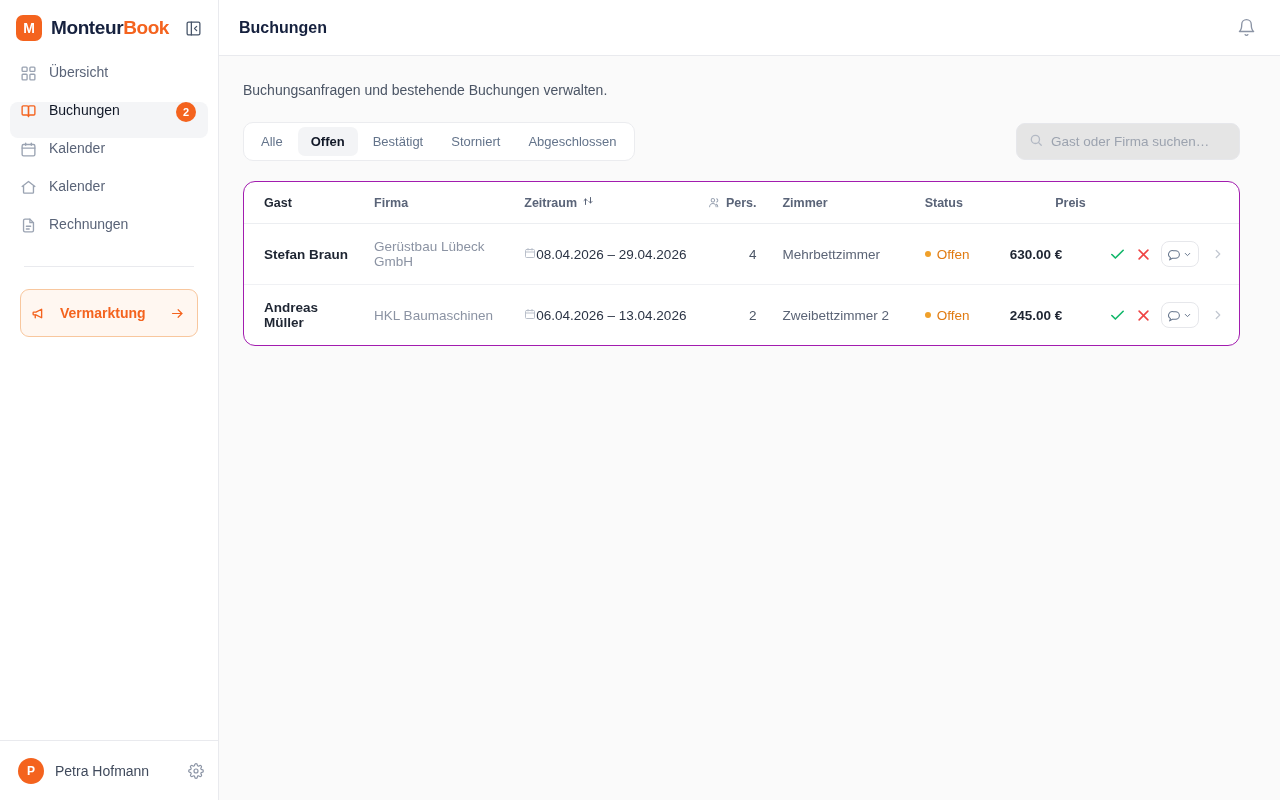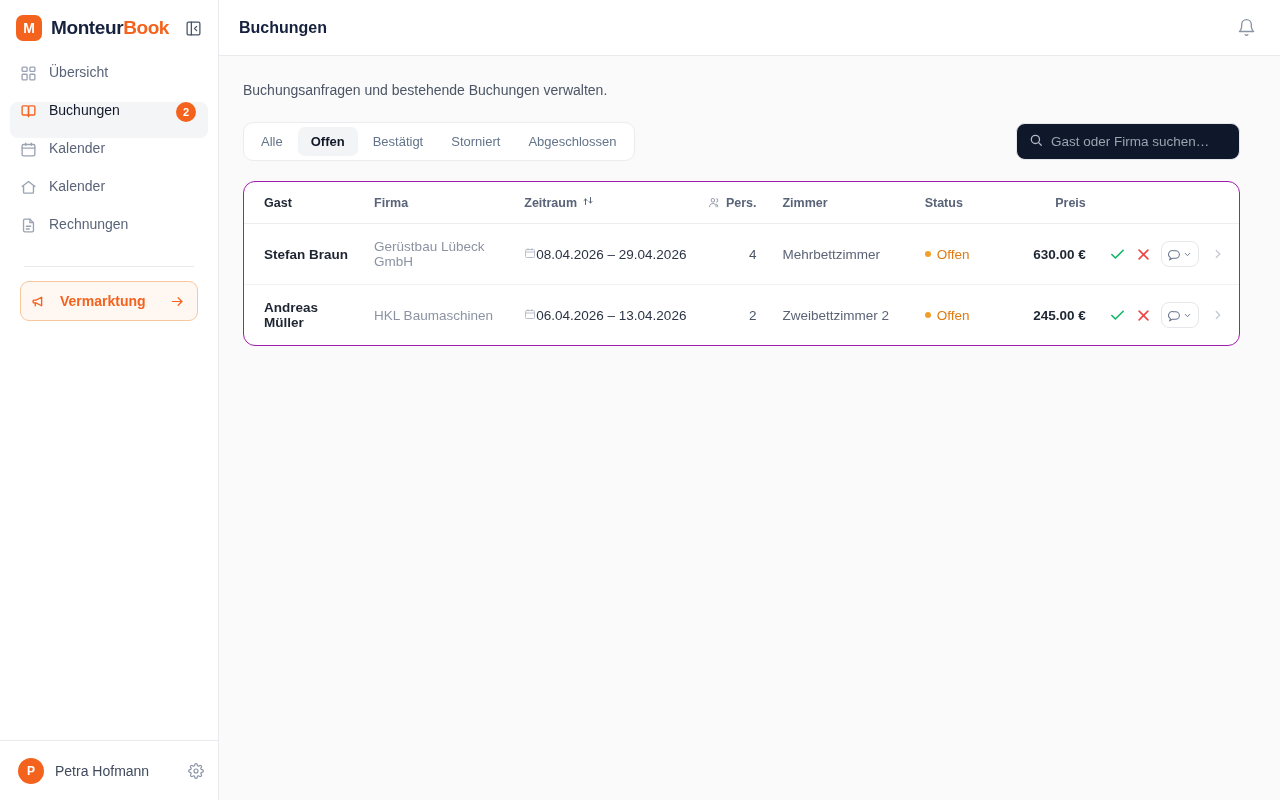--- a/index.html
+++ b/index.html
@@ -75,22 +75,22 @@
     border-radius: 10px;
     background: #f4631e;
     color: #fff;
     font-size: 11px; font-weight: bold;
     display: flex; align-items: center; justify-content: center;
   }
 
   .nav-sep { height: 1px; background: #e9eaee; margin: 12px 14px 12px 14px; }
 
   .promo {
-    margin: 0 10px;
-    height: 40px;
+    margin: 8px 10px;
+    height: 48px;
     border: 1px solid #f8c79e;
     background: #fff7f1;
     border-radius: 9px;
     display: flex; align-items: center;
     gap: 12px;
     padding: 0 12px 0 9px;
     color: #f4631e;
     font-size: 14px; font-weight: bold;
     cursor: pointer;
   }
@@ -153,21 +153,21 @@
     color: #64748b;
     display: flex; align-items: center;
     cursor: pointer;
     white-space: nowrap;
   }
   .tab.active { background: #f3f4f6; color: #111827; font-weight: bold; }
 
   .search {
     margin-left: auto;
     width: 224px; height: 37px;
-    background: #0f172a;
+    background: #e5e5e5;
     border: 1px solid #e6e7eb;
     border-radius: 9px;
     display: flex; align-items: center;
     gap: 8px;
     padding: 0 12px;
   }
   .search svg { color: #b3b9c4; flex: 0 0 auto; }
   .search input {
     border: 0; outline: 0; width: 100%;
     font-family: inherit; font-size: 13.5px; color: #64748b;
@@ -204,21 +204,21 @@
   .c-gast { padding-left: 20px !important; font-weight: bold; color: #1e2532; }
   .c-firma { color: #8b93a3; }
   .c-zeit { color: #2b3445; }
   .zeit-wrap { display: flex; align-items: flex-start; }
   .zeit-wrap .cal { color: #b9bfca; flex: 0 0 auto; }
   .c-pers { text-align: right; color: #4b5565; padding-right: 18px !important; }
   .c-zimmer { color: #5b6舵 }
   .c-zimmer { color: #5b6476; }
   .status { display: flex; align-items: center; gap: 6px; color: #e07b12; font-size: 13.5px; }
   .dot { width: 6px; height: 6px; border-radius: 50%; background: #f0a02a; flex: 0 0 6px; }
-  .c-preis { text-align: right; font-weight: bold; color: #1e2532; padding-right: 8px !important; }
+  .c-preis { font-weight: bold; color: #1e2532; padding-right: 8px !important; }
   .c-actions { padding-right: 14px !important; }
   .actions { display: flex; align-items: center; justify-content: flex-end; gap: 10px; }
   .act-ok { color: #12b76a; cursor: pointer; display:flex; }
   .act-no { color: #ef4444; cursor: pointer; display:flex; }
   .act-msg {
     width: 38px; height: 26px;
     border: 1px solid #e6e7eb;
     border-radius: 8px;
     display: flex; align-items: center; justify-content: center;
     gap: 2px;

